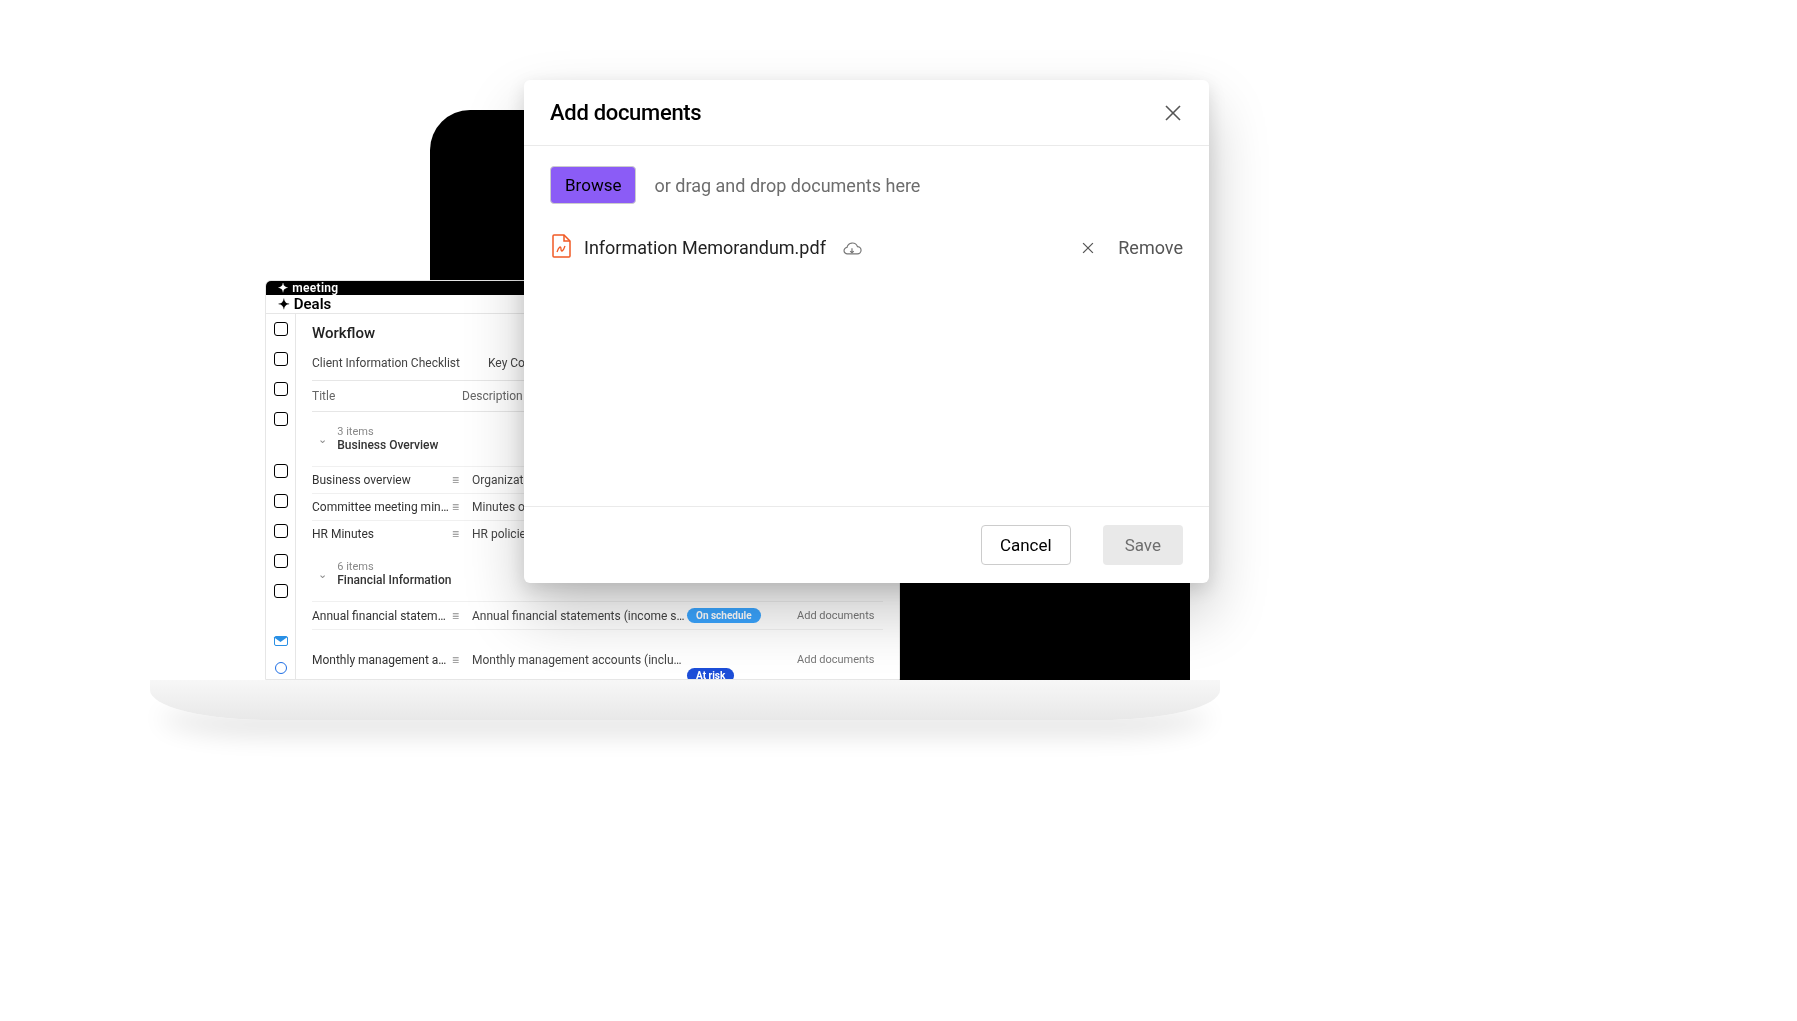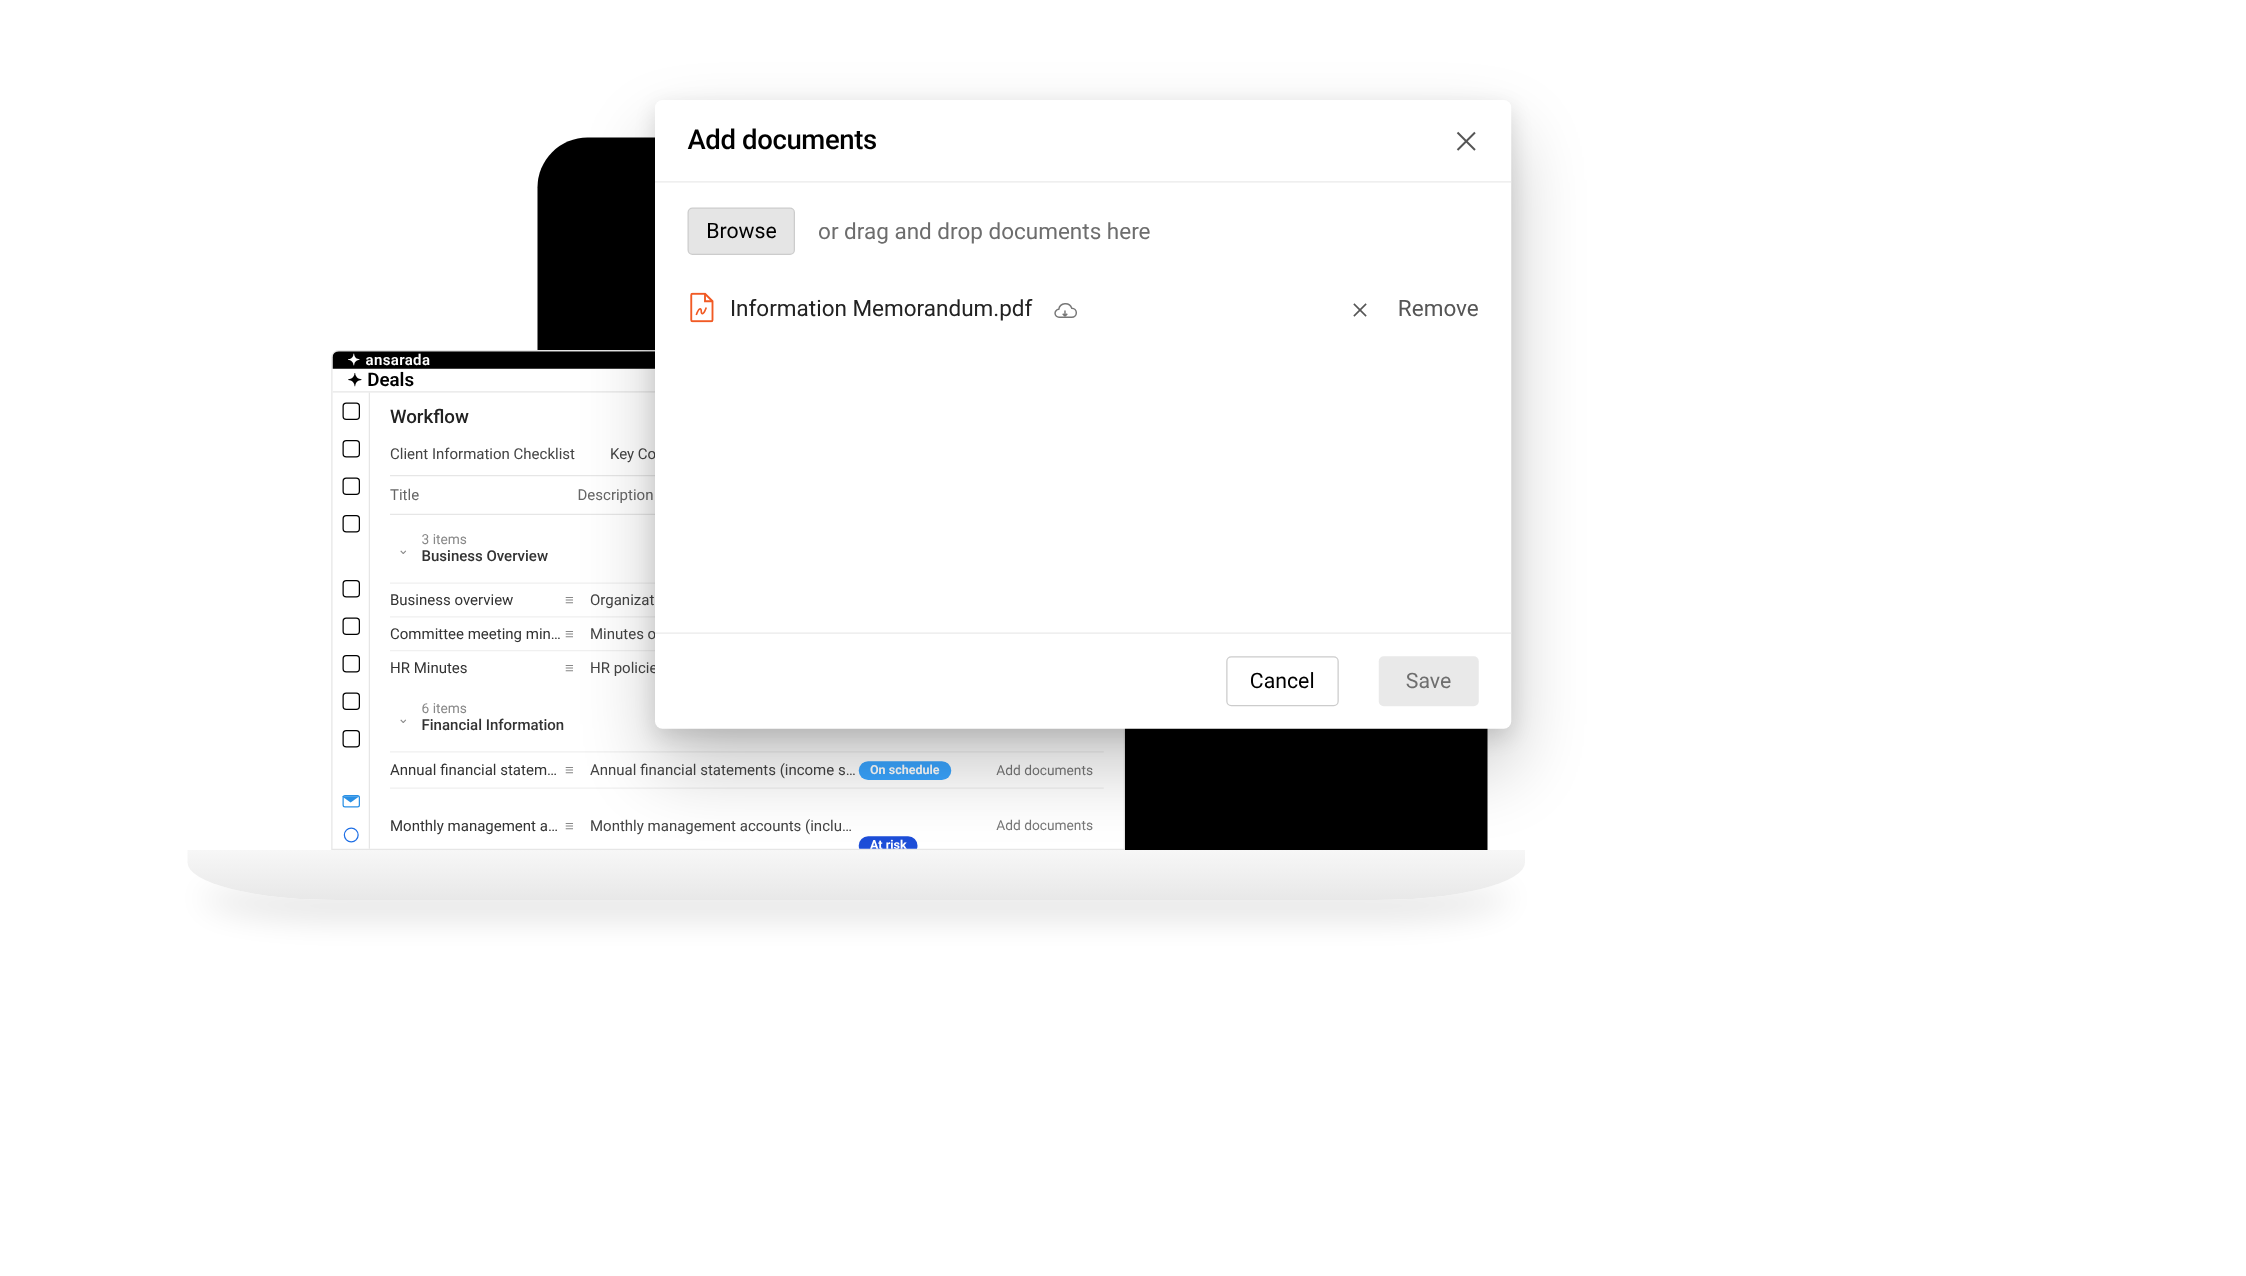--- a/index.html
+++ b/index.html
@@ -50,21 +50,21 @@
 
 
 .modal { position:absolute; left:524px; top:80px; width:685px; background:#fff; border-radius:6px; box-shadow:0 30px 60px rgba(0,0,0,.22),0 6px 18px rgba(0,0,0,.12); display:flex; flex-direction:column; }
 .m-head { display:flex; align-items:center; justify-content:space-between; padding:20px 26px; border-bottom:1px solid #eaeaea; }
 .m-head h2 { font-size:22px; font-weight:500; letter-spacing:-.3px; }
 .close { width:20px; height:20px; color:#555; cursor:pointer; }
 .close svg{width:100%;height:100%;}
 
 .m-body { padding:20px 26px 8px 26px; min-height:360px; }
 .browse-row { display:flex; align-items:center; gap:18px; margin-bottom:30px; }
-.btn { border:1px solid #ccc; background:#e5e5e5; border-radius:4px; padding:8px 14px; font-size:17px; cursor:pointer; }
+.btn { border:1px solid #ccc; background:#8b5cf6; border-radius:4px; padding:8px 14px; font-size:17px; cursor:pointer; }
 .hint { color:#6d6d6d; font-size:18px; }
 
 .file-row { display:flex; align-items:flex-end; gap:12px; }
 .pdf-ic { width:22px; height:24px; }
 .fname { font-size:18px; color:#222; }
 .cloud { width:20px; height:16px; color:#666; margin-left:4px; }
 .remove { margin-left:auto; display:flex; align-items:center; gap:23px; color:#555; font-size:18px; cursor:pointer; }
 
 .m-foot { display:flex; justify-content:flex-end; gap:32px; padding:18px 26px; border-top:1px solid #eaeaea; }
 .btn-cancel { border:1px solid #ccc; background:#fff; border-radius:4px; padding:9px 18px; font-size:17px; cursor:pointer; }
@@ -72,21 +72,21 @@
 </style>
 </head>
 <body>
 
 <div class="laptop-shadow"></div>
 
 <div class="laptop">
 
   <div class="brand-bar">
     <span class="glyph">✦</span>
-    <span>ansarada</span>
+    <span>meeting</span>
   </div>
 
   <div class="app-row">
     <span class="glyph">✦</span>
     <span>Deals</span>
   </div>
 
   <div class="content">
     <div class="rail">
       <div class="ic c-blue"></div>

